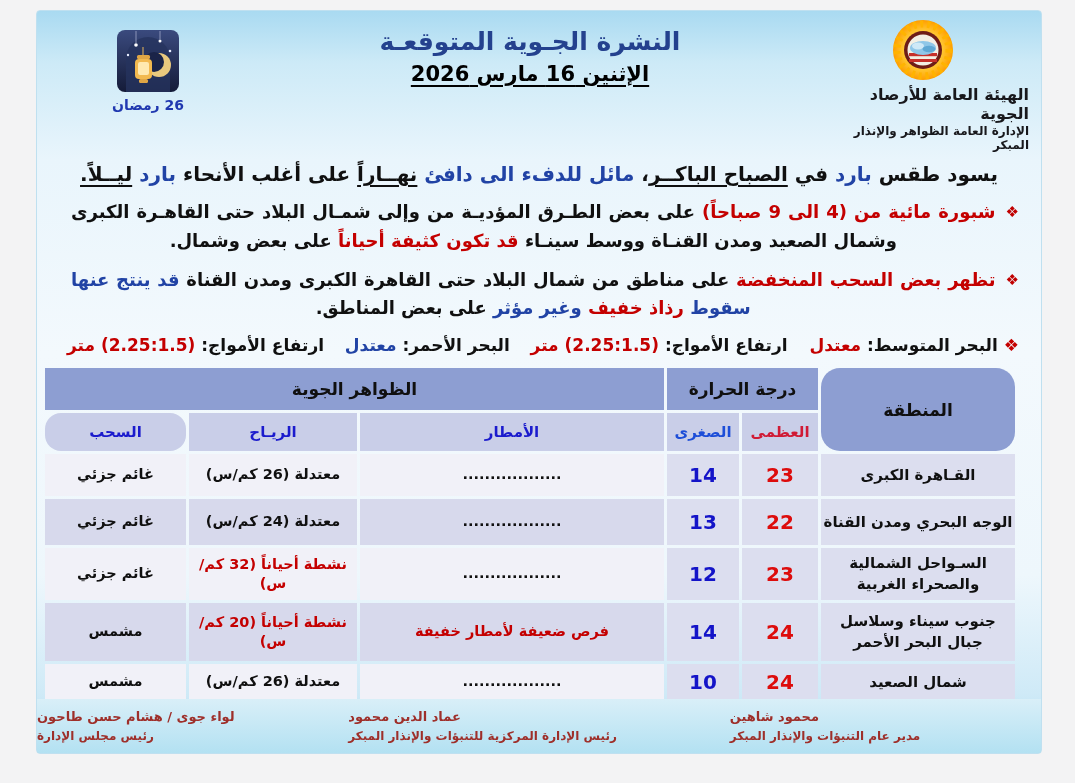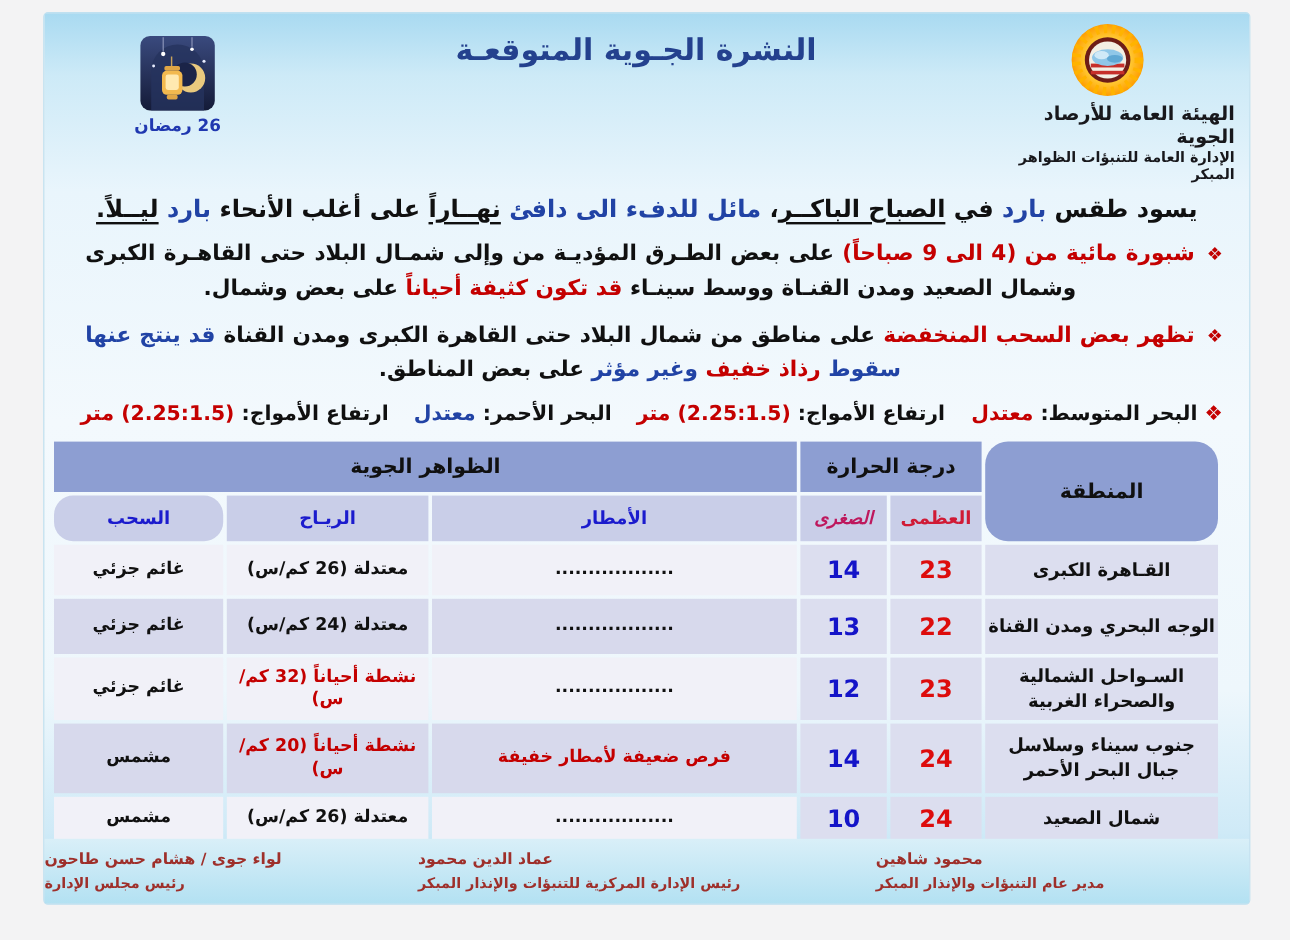--- a/index.html
+++ b/index.html
@@ -47,21 +47,21 @@
     gap:3px;background:transparent;
   }
   .cell{display:flex;flex-direction:column;align-items:center;justify-content:center;
     text-align:center;font-weight:700;}
   .th1{background:#8d9ed2;color:#101010;font-size:17px;}
   .t-region-h{grid-column:1;grid-row:1/3;border-radius:19px;}
   .t-temp-h{grid-column:2/4;grid-row:1;}
   .t-phen-h{grid-column:4/7;grid-row:1;}
   .th2{background:#c9cee8;font-size:15px;}
   .h2-max{grid-column:2;grid-row:2;color:#d01a35;}
-  .h2-min{grid-column:3;grid-row:2;color:#be185d;font-style:italic;}
+  .h2-min{grid-column:3;grid-row:2;color:#1d4ed8;}
   .h2-rain{grid-column:4;grid-row:2;color:#1b1bcd;}
   .h2-wind{grid-column:5;grid-row:2;color:#1b1bcd;}
   .h2-clouds{grid-column:6;grid-row:2;color:#1b1bcd;border-radius:16px;}
   .t-row{display:contents;}
   .c-region{background:#dcdeef;font-size:15px;color:#101010;line-height:1.4;}
   .c-temp{background:#dcdeef;font-size:20px;}
   .c-max{color:#dd0c0c;}
   .c-min{color:#1414c8;}
   .c-phen{font-size:14.5px;color:#101010;line-height:1.35;}
   .row-odd .c-phen{background:#f1f1f8;}
@@ -98,25 +98,26 @@
         <circle cx="33" cy="33" r="26" fill="none" stroke="#ffb300" stroke-width="7" stroke-dasharray="3 4"></circle>
         <circle cx="33" cy="33" r="19" fill="#6e1d17"></circle>
         <circle cx="33" cy="33" r="15.5" fill="#f3efe4"></circle>
         <rect x="19" y="36" width="28" height="3.2" fill="#c62f2a"></rect>
         <rect x="19" y="42" width="28" height="3" fill="#c62f2a"></rect>
         <ellipse cx="33" cy="31" rx="13" ry="7" fill="#8fc7e8"></ellipse>
         <ellipse cx="28" cy="29" rx="6" ry="3.4" fill="#cfe9f7"></ellipse>
         <ellipse cx="39" cy="32" rx="6.5" ry="3.2" fill="#5fa8d4"></ellipse>
       </svg>
       <div class="org-line1">الهيئة العامة للأرصاد الجوية</div>
-      <div class="org-line2">الإدارة العامة للتنبؤات الظواهر المبكر</div>
+      <div class="org-line2">الإدارة العامة الظواهر والإنذار المبكر</div>
     </div>
 
     <div class="title-block">
       <div class="main-title">النشرة الجـوية المتوقعـة</div>
+      <div class="date-line">الإثنين 16 مارس 2026</div>
     </div>
 
     <div class="ramadan">
       <svg width="64" height="64" viewBox="0 0 64 64">
         <defs>
           <linearGradient id="night" x1="0" y1="0" x2="0" y2="1">
             <stop offset="0%" stop-color="#3a4a7e"></stop>
               <stop offset="100%" stop-color="#141b38"></stop>
           </linearGradient>
         </defs>

